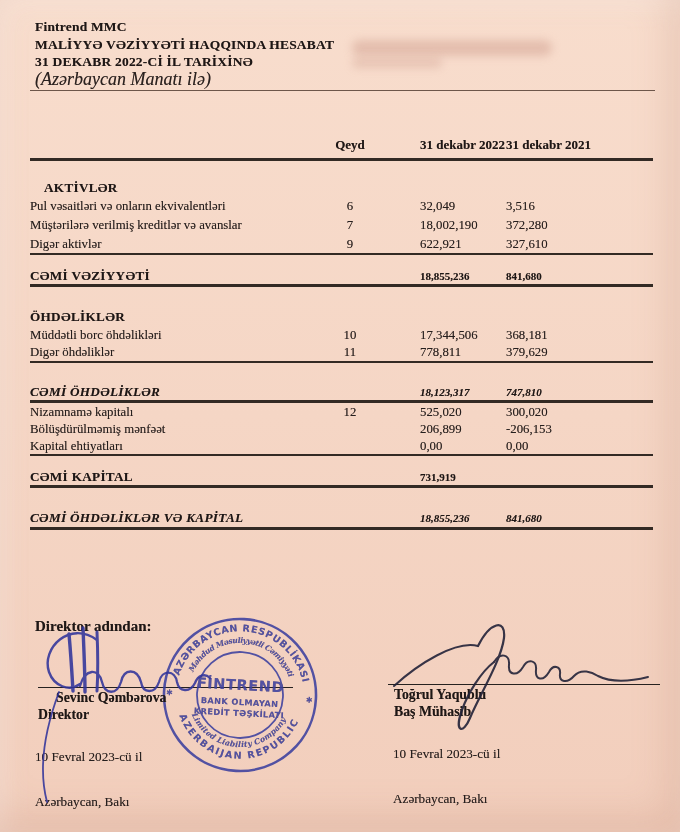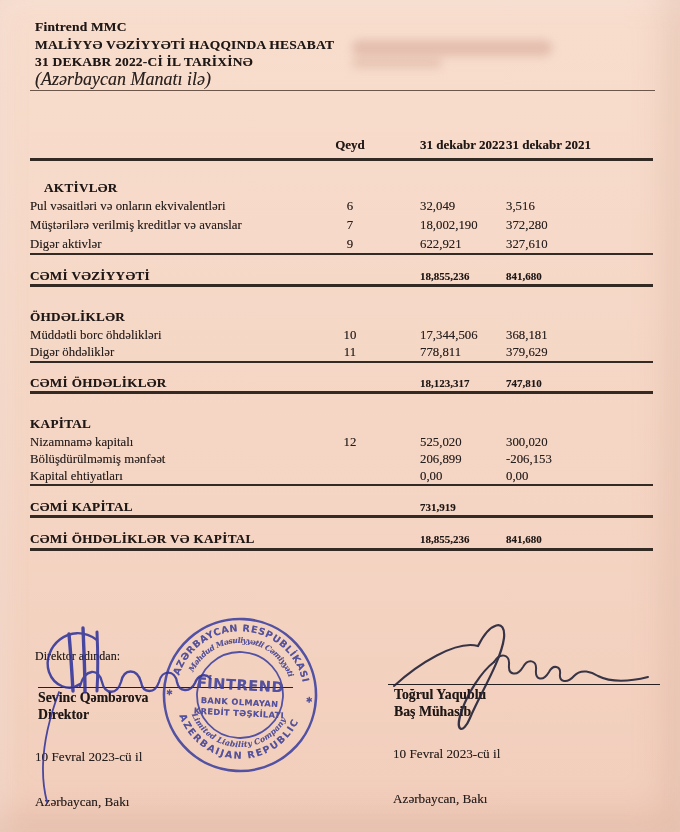--- a/index.html
+++ b/index.html
@@ -27,31 +27,31 @@
   .t-row{align-items:center;font-size:12.8px;}
   .c-label{overflow:visible;}
   .c-note{text-align:center;}
   .c-num{text-align:left;}
   .v21{padding-right:10px;}
   .t-head .y22{padding-right:14px;}
   .t-head .y21{padding-right:25px;}
   .sect .c-label, .total .c-label{font-weight:bold;font-size:13.2px;letter-spacing:.3px;color:#1d1716;}
   .total .c-num{font-weight:bold;font-size:11px;color:#1d1716;}
   .h19{height:19px;}.h18{height:18px;}.h17{height:17px;}.h16{height:16px;}
-  .mt12{margin-top:12px;}.mt13{margin-top:13px;}.mt17{margin-top:17px;margin-left:14px;}.mt20{margin-top:20px;}
+  .mt12{margin-top:21px;font-style:italic;}.mt13{margin-top:13px;}.mt17{margin-top:17px;margin-left:14px;}.mt20{margin-top:20px;}
   .rule{border-top:2px solid #332a24;}
   .rule.thick{border-top-width:3px;}
   .rule.mid{border-top-width:2px;}
 
   .sig-block *{white-space:nowrap;}
   .abs{position:absolute;}
-  .sig-heading{left:35px;top:649px;font-weight:normal;font-size:12px;color:#1d1716;z-index:3;}
+  .sig-heading{left:35px;top:618px;font-weight:bold;font-size:15px;color:#1d1716;z-index:3;}
   .sig-line-left{left:38px;top:687px;width:255px;border-top:1.7px solid #26211f;z-index:2;}
   .sig-line-right{left:388px;top:684px;width:272px;border-top:1.7px solid #26211f;z-index:2;}
-  .name-left{left:38px;top:690px;z-index:3;}
+  .name-left{left:56px;top:690px;z-index:3;}
   .role-left{left:38px;top:707px;z-index:3;}
   .name-right{left:394px;top:687px;z-index:3;}
   .role-right{left:394px;top:704px;z-index:3;}
   .sig-name{font-weight:bold;font-size:13.8px;color:#1d1716;}
   .date-left{left:35px;top:749px;font-size:13.2px;}
   .date-right{left:393px;top:746px;font-size:13.2px;}
   .place-left{left:35px;top:794px;font-size:13.2px;}
   .place-right{left:393px;top:791px;font-size:13.2px;}
 
   .stamp{position:absolute;left:155px;top:610px;z-index:2;opacity:.87;}
@@ -142,26 +142,20 @@
     <div class="rule mid"></div>
 
     <div class="t-row total mt12 h16">
       <span class="c-label">CƏMİ ÖHDƏLİKLƏR</span>
       <span class="c-note"></span>
       <span class="c-num">18,123,317</span>
       <span class="c-num v21">747,810</span>
     </div>
     <div class="rule thick"></div>
 
-    <div class="t-row sect mt20 h19">
-      <span class="c-label">KAPİTAL</span>
-      <span class="c-note"></span>
-        <span class="c-num"></span>
-        <span class="c-num v21"></span>
-    </div>
     <div class="t-row h18">
       <span class="c-label">Nizamnamə kapitalı</span>
       <span class="c-note">12</span>
       <span class="c-num">525,020</span>
       <span class="c-num v21">300,020</span>
     </div>
     <div class="t-row h17">
       <span class="c-label">Bölüşdürülməmiş mənfəət</span>
       <span class="c-note"></span>
       <span class="c-num">206,899</span>

